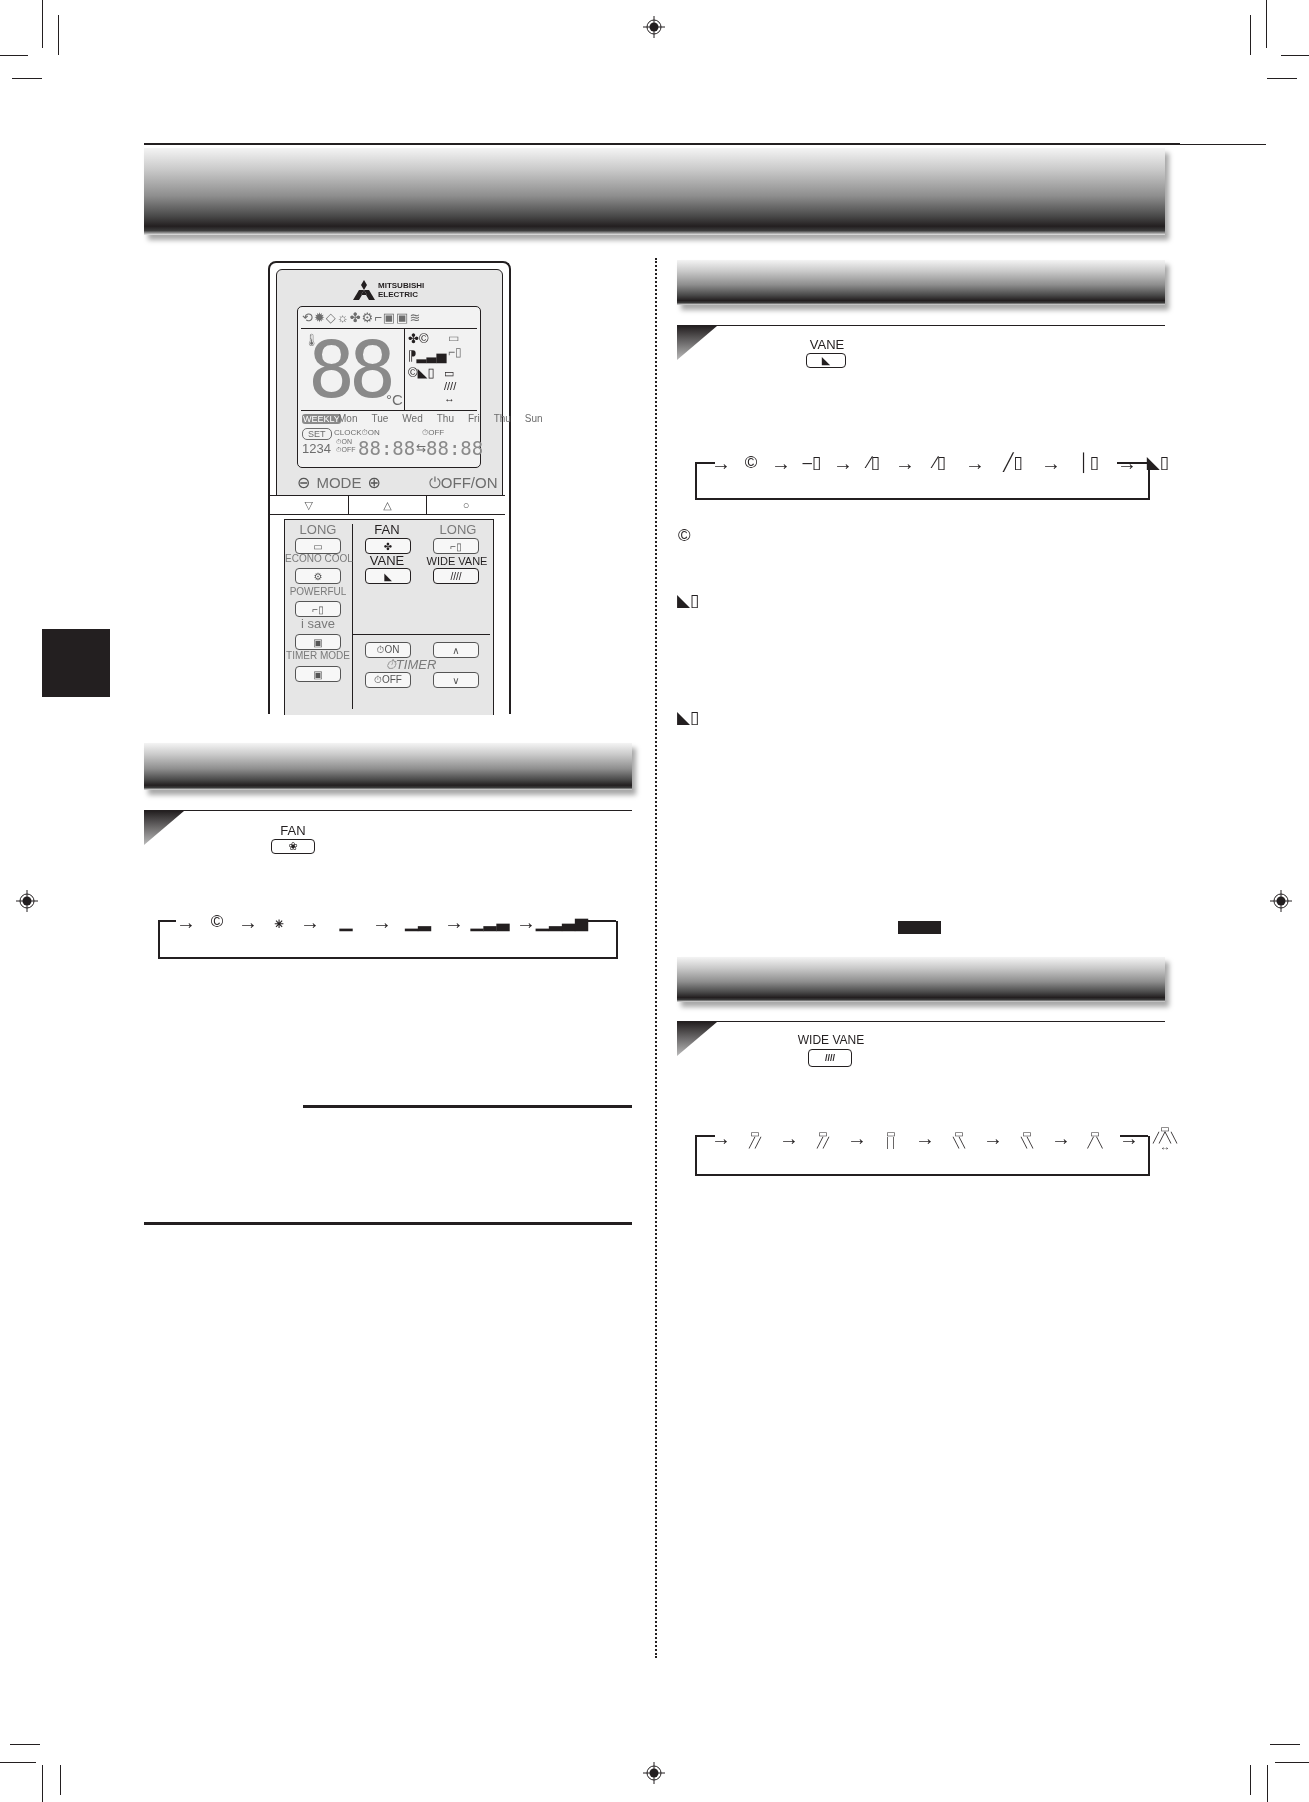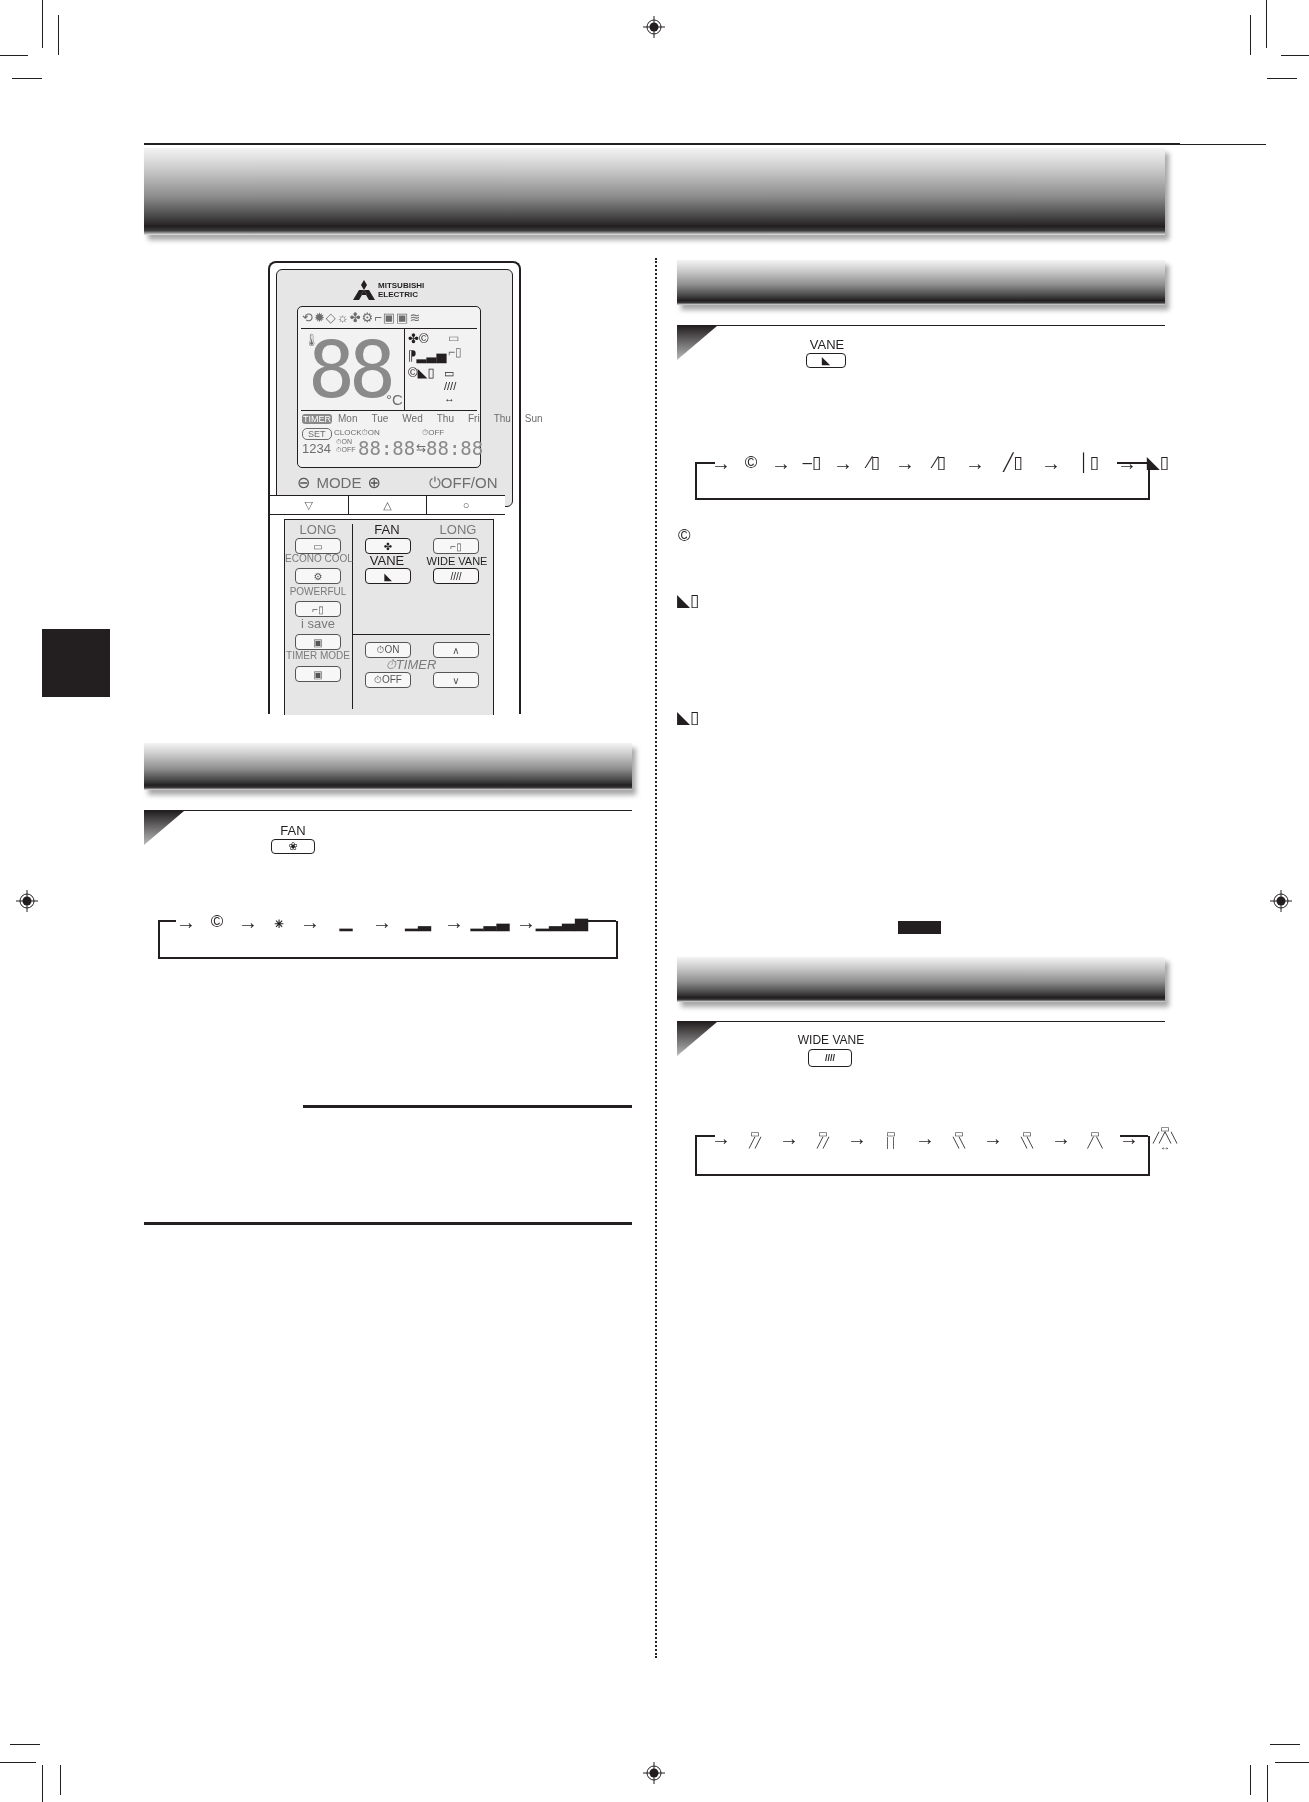--- a/index.html
+++ b/index.html
@@ -10,21 +10,21 @@
   .hdr{position:absolute;background:linear-gradient(to bottom,#f4f4f4 0%,#c9c9c9 25%,#8e8e8e 55%,#4a4a4a 78%,#231f20 90%,#3c3c3c 95%,#e8e8e8 100%);box-shadow:4px 5px 5px rgba(0,0,0,0.35);}
   .rule{position:absolute;background:#231f20;}
   .step-tri{position:absolute;width:40px;height:34px;background:linear-gradient(to bottom,#231f20,#bbb);clip-path:polygon(0 0,100% 0,0 100%);}
   .cycle{position:absolute;border:2px solid #231f20;border-top:none;}
   .cycle-row{position:absolute;display:flex;align-items:center;white-space:nowrap;}
   .arrow{font-size:20px;line-height:20px;margin:0 6px;}
   .ico{display:inline-flex;align-items:center;justify-content:center;font-size:17px;}
   .btn-mini{position:absolute;border:1.5px solid #231f20;border-radius:4px;background:#fff;display:flex;align-items:center;justify-content:center;font-size:11px;}
   .btn-label{position:absolute;font-size:13px;text-align:center;}
   
-  .remote{position:absolute;left:268px;top:261px;width:239px;height:451px;border:2px solid #231f20;border-bottom:none;border-radius:8px 8px 0 0;background:#fff;padding-left:10px;}
+  .remote{position:absolute;left:268px;top:261px;width:239px;height:451px;border:2px solid #231f20;border-bottom:none;border-radius:8px 8px 0 0;background:#fff;}
   .remote-inner{position:absolute;left:6px;top:6px;right:6px;height:236px;background:#e6e6e6;border:1.5px solid #231f20;border-radius:6px;}
   .lcd{position:absolute;left:20px;top:36px;width:182px;height:160px;border:1.5px solid #231f20;border-radius:5px;background:#f2f2f2;}
   .lcd-txt{position:absolute;color:#6d6d6d;font-size:10px;white-space:nowrap;}
   .big{position:absolute;font-family:"DejaVu Sans Mono",monospace;color:#8a8a8a;font-size:78px;line-height:78px;letter-spacing:-6px;text-align:right;}
   .remote-row{position:absolute;color:#6d6d6d;font-size:15px;white-space:nowrap;}
   .arrow-keys{position:absolute;left:0;top:232px;width:235px;height:18px;display:flex;border-top:1.5px solid #231f20;border-bottom:1.5px solid #231f20;background:#fff;}
   .arrow-keys div{flex:1;border-right:1.5px solid #231f20;text-align:center;font-size:11px;color:#555;line-height:18px;}
   .panel{position:absolute;left:14px;top:256px;width:208px;height:195px;background:#e6e6e6;border:1.5px solid #231f20;border-bottom:none;}
   .rb{position:absolute;border:1.5px solid #555;border-radius:4px;background:#f7f7f7;display:flex;align-items:center;justify-content:center;font-size:10px;color:#555;}
   .rb.dark{border-color:#231f20;color:#231f20;}
@@ -104,21 +104,21 @@
       <div class="abs" style="left:3px;right:3px;top:21px;height:1px;background:#231f20;"></div>
       <div class="abs" style="left:6px;top:26px;font-size:12px;color:#6d6d6d;">🌡</div>
       <div class="big" style="left:10px;top:24px;">88</div>
       <div class="lcd-txt" style="left:88px;top:84px;font-size:15px;">°C</div>
       <div class="abs" style="left:106px;top:21px;width:1px;height:82px;background:#231f20;"></div>
       <div class="abs" style="left:110px;top:24px;font-size:13px;color:#231f20;">✤©<br>⁋▂▃▅</div>
       <div class="abs" style="left:110px;top:58px;font-size:13px;color:#231f20;">©◣▯</div>
       <div class="abs" style="left:150px;top:24px;font-size:12px;color:#6d6d6d;">▭<br>⌐▯</div>
       <div class="abs" style="left:146px;top:60px;font-size:11px;color:#231f20;">▭<br>////<br>↔</div>
       <div class="abs" style="left:3px;right:3px;top:103px;height:1px;background:#231f20;"></div>
-      <div class="lcd-txt" style="left:4px;top:107px;background:#8a8a8a;color:#fff;border-radius:3px;padding:0 1px;font-size:9px;">TIMER</div>
+      <div class="lcd-txt" style="left:4px;top:107px;background:#8a8a8a;color:#fff;border-radius:3px;padding:0 1px;font-size:9px;">WEEKLY</div>
       <div class="abs" style="left:40px;top:106px;display:flex;gap:14px;font-size:10px;color:#6d6d6d;">
         <span>Mon</span>
         <span>Tue</span>
         <span>Wed</span>
         <span>Thu</span>
         <span>Fri</span>
         <span>Thu</span>
         <span>Sun</span>
       </div>
       <div class="lcd-txt" style="left:4px;top:121px;border:1px solid #6d6d6d;border-radius:5px;padding:0 5px;font-size:9px;">SET</div>

